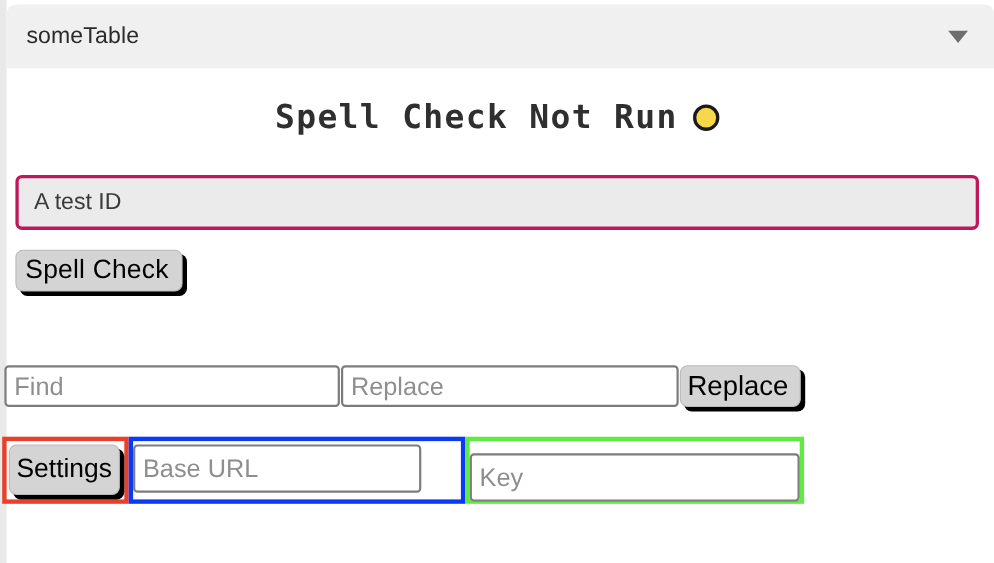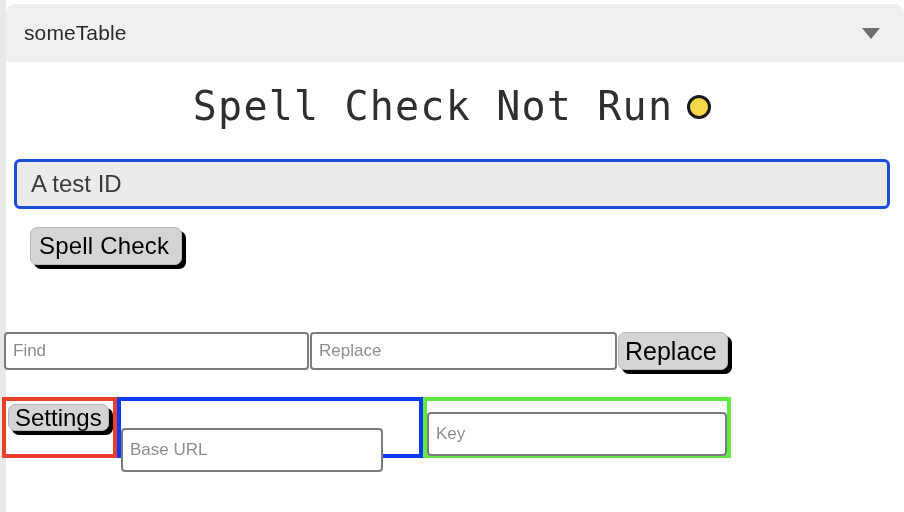--- a/index.html
+++ b/index.html
@@ -73,22 +73,22 @@
     left: 0;
     top: 82px;
     width: 904px;
     height: 48px;
     display: flex;
     align-items: center;
     justify-content: center;
   }
   #status-title {
     font-family: "DejaVu Sans Mono", monospace;
-    font-weight: normal;
-    font-size: 40px;
+    font-weight: bold;
+    font-size: 30px;
     color: #2f2f2f;
     letter-spacing: 1.2px;
     white-space: pre;
   }
   #status-light {
     width: 24px;
     height: 24px;
     border-radius: 50%;
     background: #f6d84a;
     border: 3px solid #1a1a1a;
@@ -98,25 +98,25 @@
   }
 
   
   #id-field {
     position: absolute;
     left: 14px;
     top: 159px;
     width: 876px;
     height: 50px;
     background: #ebebeb;
-    border: 3px solid #1d4ed8;
+    border: 3px solid #be185d;
     border-radius: 6px;
     box-sizing: border-box;
     font-family: "Liberation Sans", sans-serif;
-    font-size: 24px;
+    font-size: 21px;
     color: #3a3a3a;
     padding: 0 14px;
     outline: none;
   }
   #id-field::placeholder { color: #8a8a8a; }
 
   
   .btn {
     background: #d4d4d4;
     border: 1px solid #b9b9b9;
@@ -134,35 +134,34 @@
     align-items: center;
   }
 
   #spell-check-button {
     position: absolute;
     left: 14px;
     top: 227px;
     width: 152px;
     height: 38px;
     font-size: 24px;
-    margin-left: 16px;
   }
   #spell-check-button .btn-label {
     padding-left: 8px;
     letter-spacing: 0.2px;
   }
 
   
   .text-input {
     background: #ffffff;
     border: 2px solid #7c7c7c;
     border-radius: 4px;
     box-sizing: border-box;
     font-family: "Liberation Sans", sans-serif;
-    font-size: 17px;
+    font-size: 23px;
     color: #3a3a3a;
     padding: 0 7px;
     outline: none;
   }
   .text-input::placeholder { color: #8e8e8e; }
 
   #find-input {
     position: absolute;
     left: 4px;
     top: 332px;
@@ -207,32 +206,31 @@
     left: 423px;
     width: 308px;
     border: 4px solid #62ea44;
   }
 
   #settings-button {
     position: absolute;
     left: 8px;
     top: 404px;
     width: 101px;
-    height: 27px;
+    height: 46px;
     font-size: 24px;
   }
   #settings-button .btn-label { padding-left: 6px; }
 
   #base-url-input {
     position: absolute;
     left: 121px;
     top: 404px;
     width: 262px;
     height: 44px;
-    margin-top: 24px;
   }
   #key-input {
     position: absolute;
     left: 427px;
     top: 412px;
     width: 300px;
     height: 44px;
   }
 </style>
 </head>

